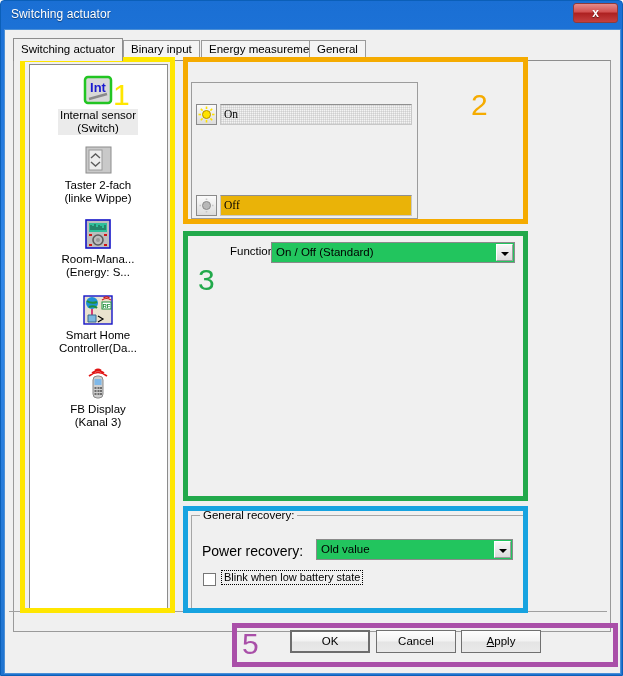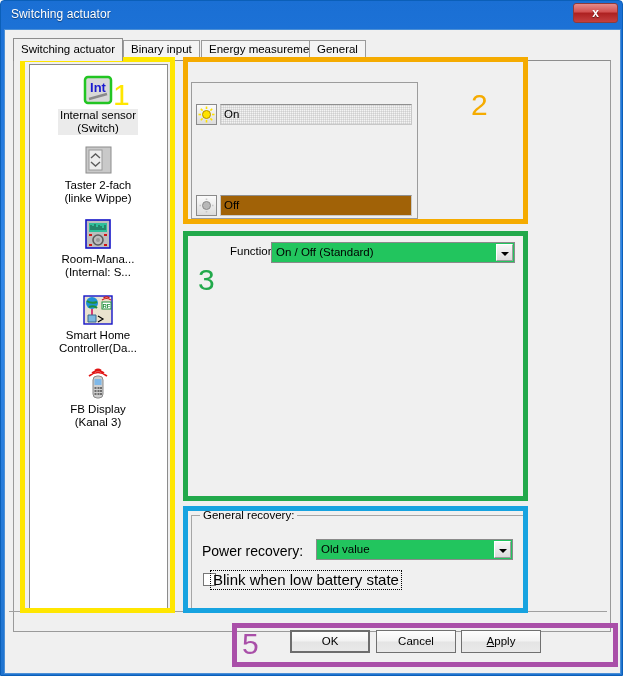--- a/index.html
+++ b/index.html
@@ -158,38 +158,39 @@
     width: 227px; height: 137px;
     box-sizing: border-box;
     border: 1px solid #9c9c9c;
     background: #f0f0f0;
   }
   .state-row {
     position: absolute;
     left: 4px;
     width: 216px;
     height: 21px;
+    font-family: Liberation Serif, serif;
   }
   .state-btn {
     position: absolute;
     left: 0; top: 0;
     width: 21px; height: 21px;
     box-sizing: border-box;
     border: 1px solid #8a8a8a;
     background: linear-gradient(to bottom, #fbfbfb, #dcdcdc);
     cursor: pointer;
   }
   .state-field {
     position: absolute;
     left: 24px; top: 0;
     right: 0; height: 21px;
     box-sizing: border-box;
     border: 1px solid #c8c8c8;
     border-top: 1px solid #8f8f8f;
-    background: #a16207;
+    background: #eab308;
     font-size: 11.5px;
     color: #000000;
     padding: 3px 0 0 3px;
     cursor: pointer;
   }
   .state-field.hatched {
     background-color: #f4f4f4;
     background-image:
       repeating-linear-gradient(0deg, rgba(160,160,160,.25) 0 1px, transparent 1px 2px),
       repeating-linear-gradient(90deg, rgba(160,160,160,.25) 0 1px, transparent 1px 2px);
@@ -270,22 +271,22 @@
     position: absolute;
     left: 11px; top: 57px;
     width: 13px; height: 13px;
     box-sizing: border-box;
     border: 1px solid #767676;
     background: #ffffff;
     cursor: pointer;
   }
   .checkbox-label {
     position: absolute;
-    left: 18px; top: 54px;
-    font-size: 15px;
+    left: 29px; top: 54px;
+    font-size: 11px;
     color: #000;
     border: 1px dotted #000;
     padding: 0 2px 1px 2px;
     cursor: pointer;
   }
 
   
   .sep-line {
     position: absolute;
     left: 8px; top: 610px;
@@ -394,21 +395,21 @@
           <circle cx="17" cy="23" r="5" fill="none" stroke="#5c5c5c" stroke-width="1.6"></circle>
           <circle cx="17" cy="23" r="2" fill="#9a9a9a"></circle>
           <g fill="#d01414">
             <rect x="8" y="17" width="3" height="2"></rect>
               <rect x="23" y="17" width="3" height="2"></rect>
             <rect x="8" y="27" width="3" height="2"></rect>
               <rect x="23" y="27" width="3" height="2"></rect>
           </g>
         </svg>
         <span class="device-label">Room-Mana...
-(Internal: S...</span>
+(Energy: S...</span>
       </div>
 
       <div class="device-item" style="top:228px;">
         <svg class="device-icon" viewBox="0 0 34 34">
           <rect x="3" y="3" width="28" height="28" fill="#e9e2cf" stroke="#1414c8" stroke-width="1.4"></rect>
           <circle cx="11" cy="10" r="6" fill="#1f8fd6"></circle>
           <path d="M6 8 q4 3 10 1 M8 14 q5 -2 8 1" fill="none" stroke="#1f8f3a" stroke-width="2"></path>
           <path d="M11 16 l0 6" stroke="#d01460" stroke-width="1.6"></path>
           <rect x="21" y="9" width="9" height="7" fill="#ffffff" stroke="#1f8f3a"></rect>
           <text x="25.5" y="15" font-family="Liberation Sans, sans-serif" font-size="6" font-weight="bold" fill="#1f8f3a" text-anchor="middle">RF</text>

